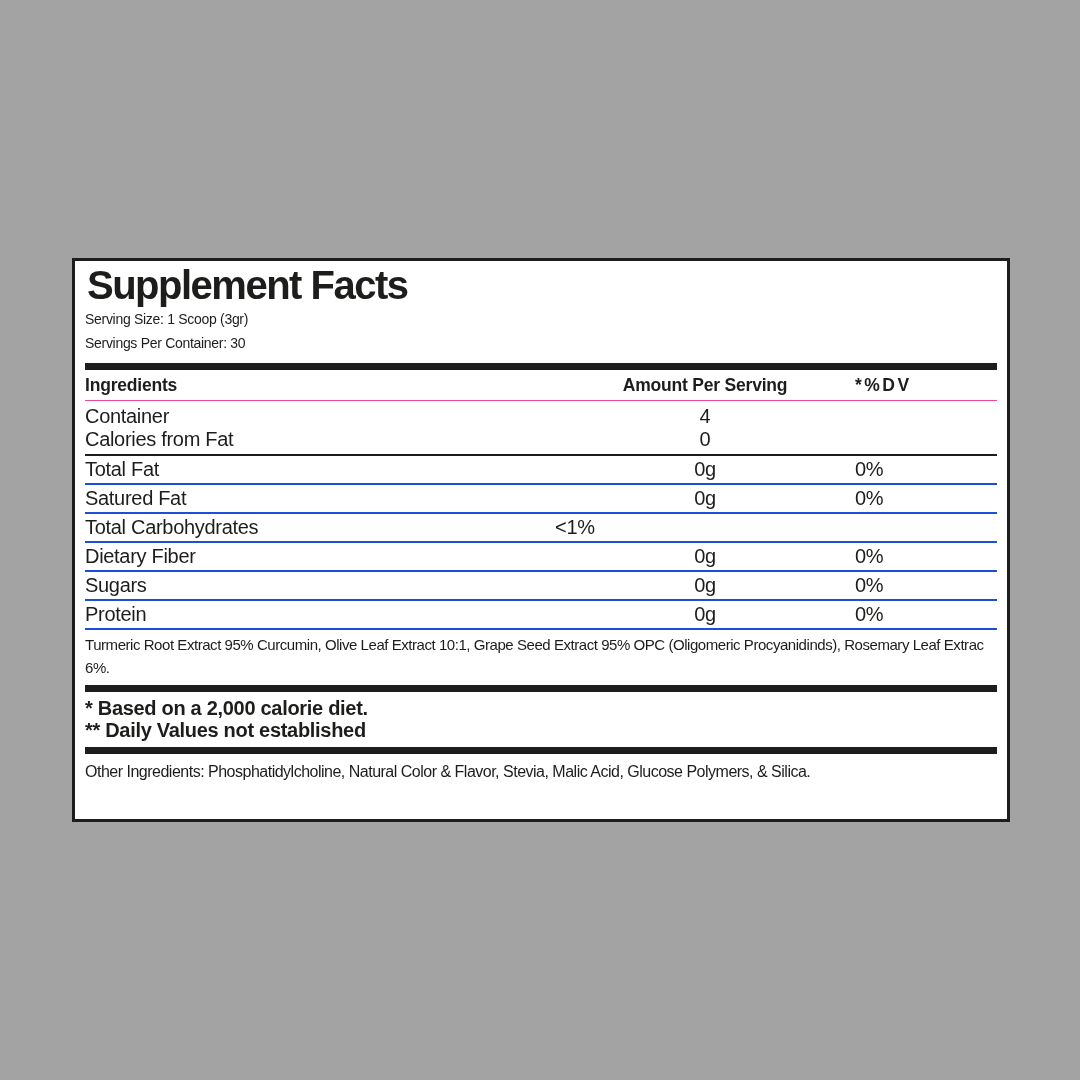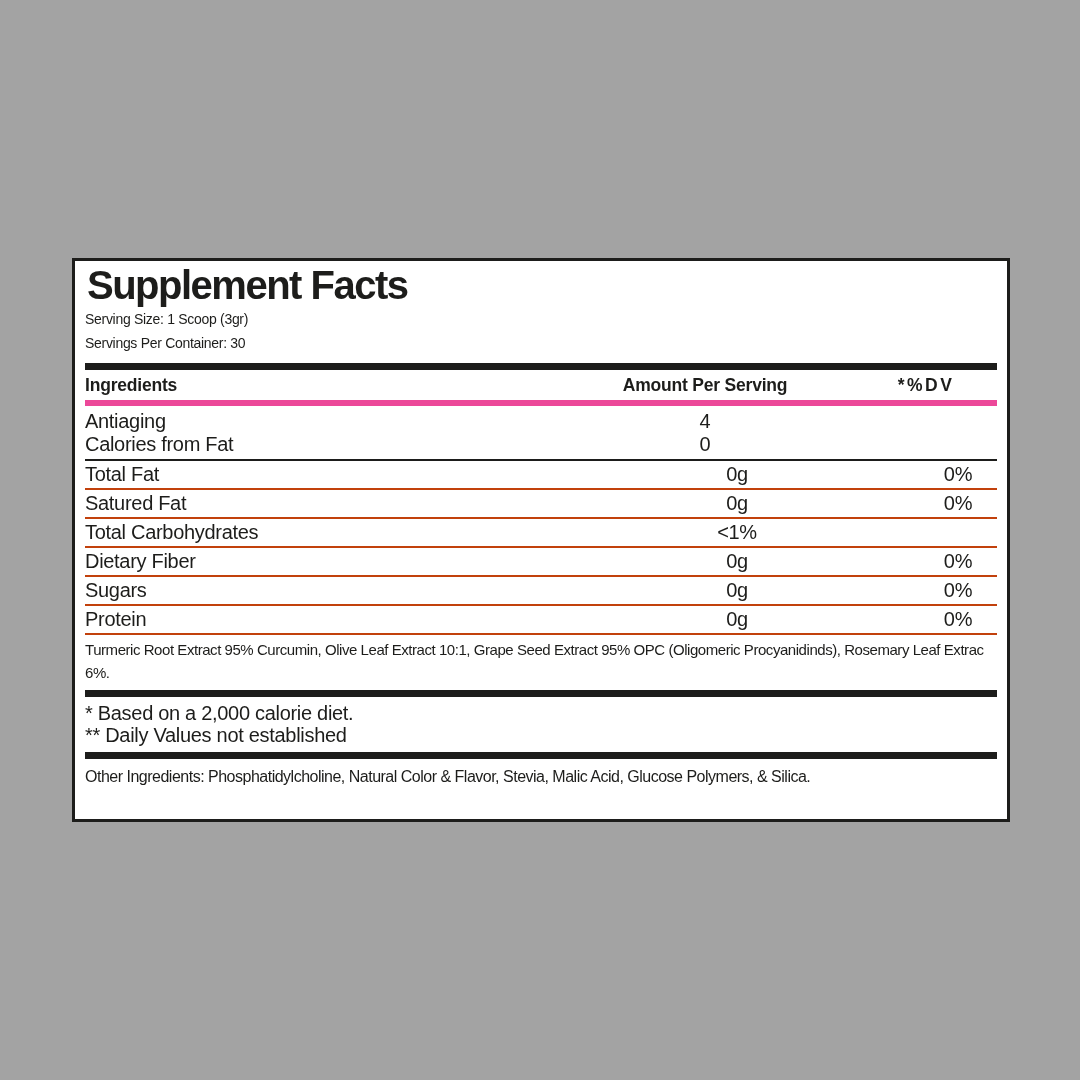--- a/index.html
+++ b/index.html
@@ -46,63 +46,63 @@
     height: 7px;
     background: #1d1d1b;
   }
   .bar.first { margin-top: 8px; }
   .grid-row {
     display: grid;
     grid-template-columns: 470px 300px 1fr;
     align-items: center;
   }
   .c-amt { text-align: center; }
-  .c-dv  { text-align: center; }
+  .c-dv  { }
   .header-row {
     height: 30px;
-    border-bottom: 6px solid #ec4899;
+    border-bottom: 1px solid #ec4899;
     font-weight: bold;
     font-size: 17.5px;
     letter-spacing: -0.2px;
   }
   .header-row .c-dv { letter-spacing: 2.5px; }
   .cal-group {
     padding: 4px 0 3px;
     border-bottom: 2px solid #1d1d1b;
   }
   .cal-group .grid-row {
     font-size: 20px;
     line-height: 23px;
     letter-spacing: -0.3px;
   }
   .nrow {
     height: 27px;
     line-height: 27px;
-    border-bottom: 2px solid #c2410c;
+    border-bottom: 2px solid #1d4ed8;
     font-size: 20px;
     letter-spacing: -0.3px;
-    gap: 32px;
   }
   .blend-name sup {
     font-size: 12px;
     vertical-align: super;
     line-height: 0;
   }
   .blend-desc {
     padding: 3px 0 6px;
     font-size: 15px;
     line-height: 23px;
     letter-spacing: -0.45px;
     border-bottom: 0;
   }
   .footnotes {
     padding: 5px 0 6px;
     font-size: 20px;
     line-height: 22px;
     letter-spacing: -0.3px;
+    font-weight: bold;
   }
   .other-ingredients {
     padding: 7px 0 0;
     font-size: 16px;
     line-height: 22px;
     letter-spacing: -0.5px;
     white-space: nowrap;
     overflow: hidden;
   }
 </style>
@@ -120,21 +120,21 @@
     <div class="bar first"></div>
 
     <div class="grid-row header-row">
       <span class="c-label">Ingredients</span>
       <span class="c-amt">Amount Per Serving</span>
       <span class="c-dv">*%DV</span>
     </div>
 
     <div class="cal-group">
       <div class="grid-row">
-        <span class="c-label">Antiaging</span>
+        <span class="c-label">Container</span>
         <span class="c-amt">4</span>
         <span class="c-dv"></span>
       </div>
       <div class="grid-row">
         <span class="c-label">Calories from Fat</span>
         <span class="c-amt">0</span>
         <span class="c-dv"></span>
       </div>
     </div>
 

